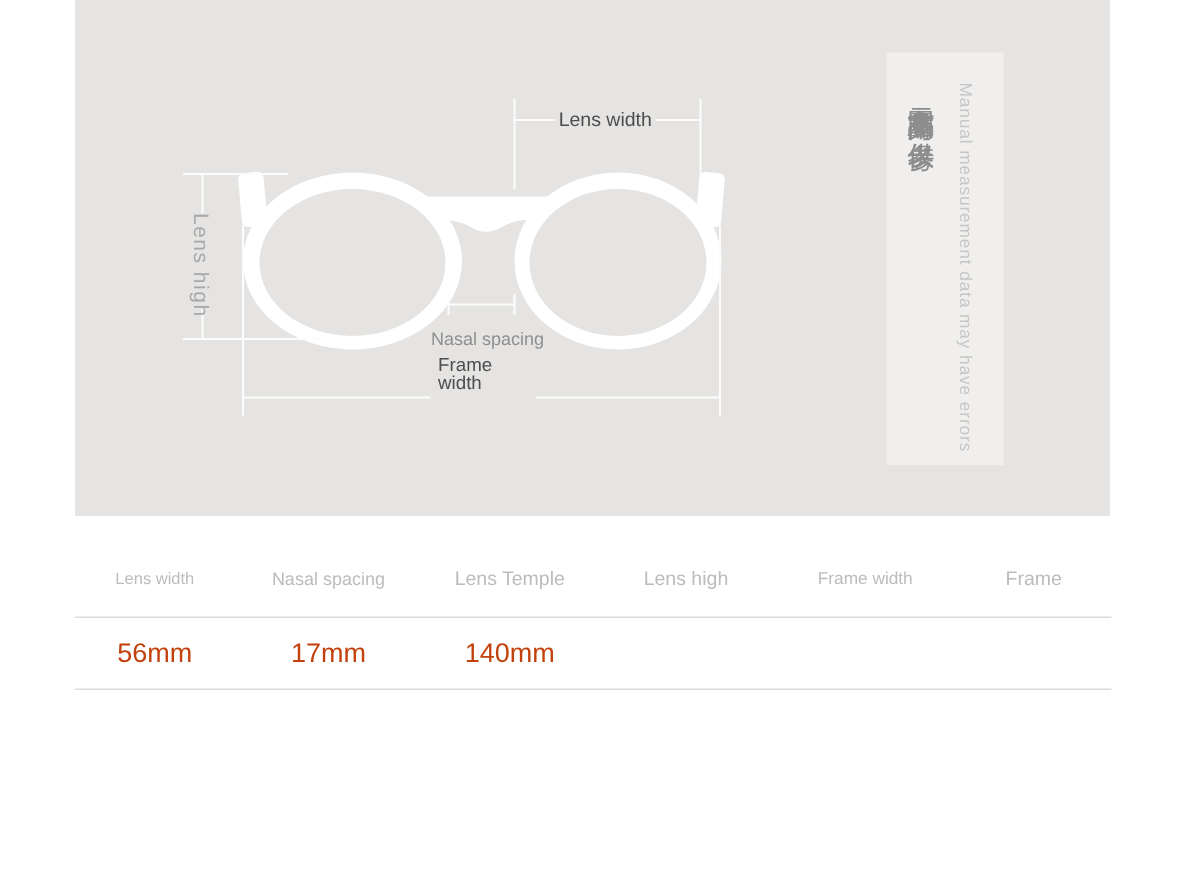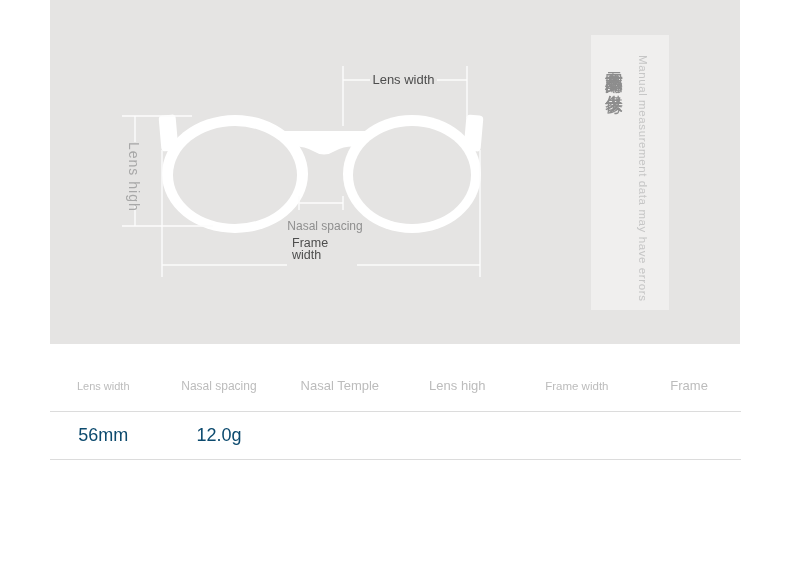--- a/index.html
+++ b/index.html
@@ -30,21 +30,21 @@
   .spec-row { display:grid; grid-template-columns:15.4% 18.1% 16.9% 17.1% 17.5% 15%; align-items:center; }
   .spec-head { height:51px; }
   .spec-head .cell { color:#bcbcbc; text-align:center; }
   .spec-head .cell:nth-child(1){ font-size:11px; }
   .spec-head .cell:nth-child(2){ font-size:12px; }
   .spec-head .cell:nth-child(3){ font-size:13px; }
   .spec-head .cell:nth-child(4){ font-size:13px; }
   .spec-head .cell:nth-child(5){ font-size:11.5px; }
   .spec-head .cell:nth-child(6){ font-size:13px; }
   .spec-values { height:47px; }
-  .spec-values .cell { color:#0c4a6e; font-size:18px; text-align:center; }
+  .spec-values .cell { color:#c2410c; font-size:18px; text-align:center; }
   .divider { height:1px; background:#dcdcdc; }
 </style>
 </head>
 <body>
 
 <div class="page">
 
   <div class="stage">
 
     <svg width="690" height="344" viewBox="0 0 690 344">
@@ -88,26 +88,27 @@
     <div class="notice" style="left:541px; top:35px;">
       <div class="cn">示意图非商品本身　仅供参考</div>
       <div class="en">Manual measurement data may have errors</div>
     </div>
   </div>
 
   <div class="spec-table">
     <div class="spec-row spec-head">
       <div class="cell">Lens width</div>
       <div class="cell">Nasal spacing</div>
-      <div class="cell">Nasal Temple</div>
+      <div class="cell">Lens Temple</div>
       <div class="cell">Lens high</div>
       <div class="cell">Frame width</div>
       <div class="cell">Frame</div>
     </div>
     <div class="divider"></div>
     <div class="spec-row spec-values">
       <div class="cell">56mm</div>
-      <div class="cell">12.0g</div>
+      <div class="cell">17mm</div>
+      <div class="cell">140mm</div>
     </div>
     <div class="divider"></div>
   </div>
 
 </div>
 
 </body></html>

